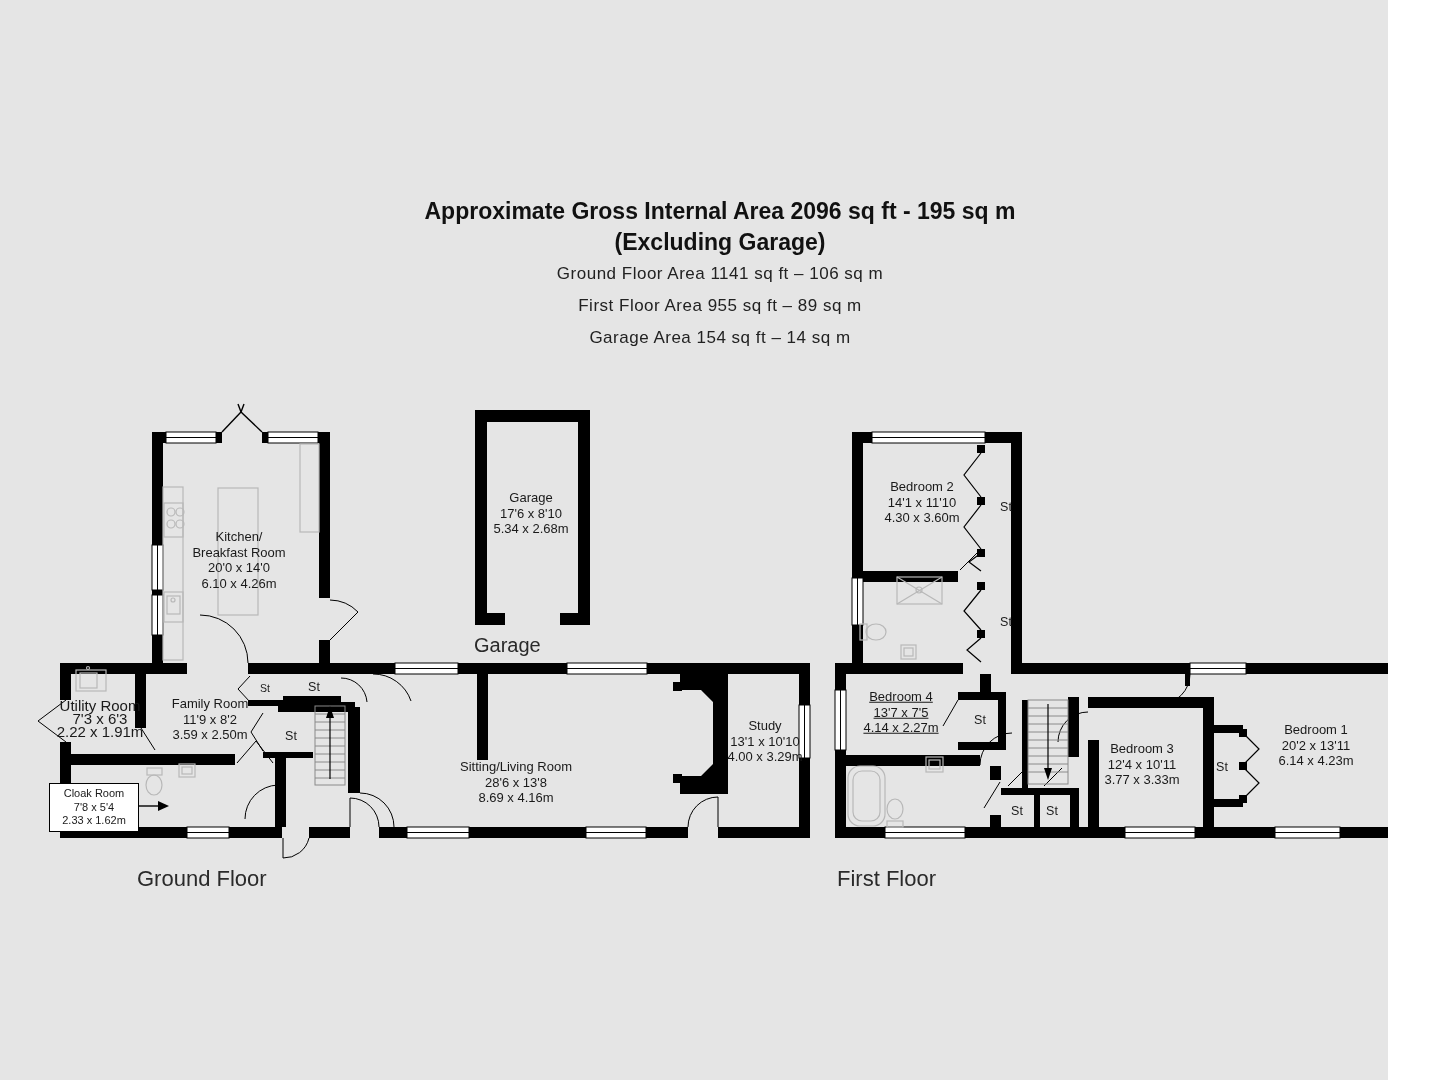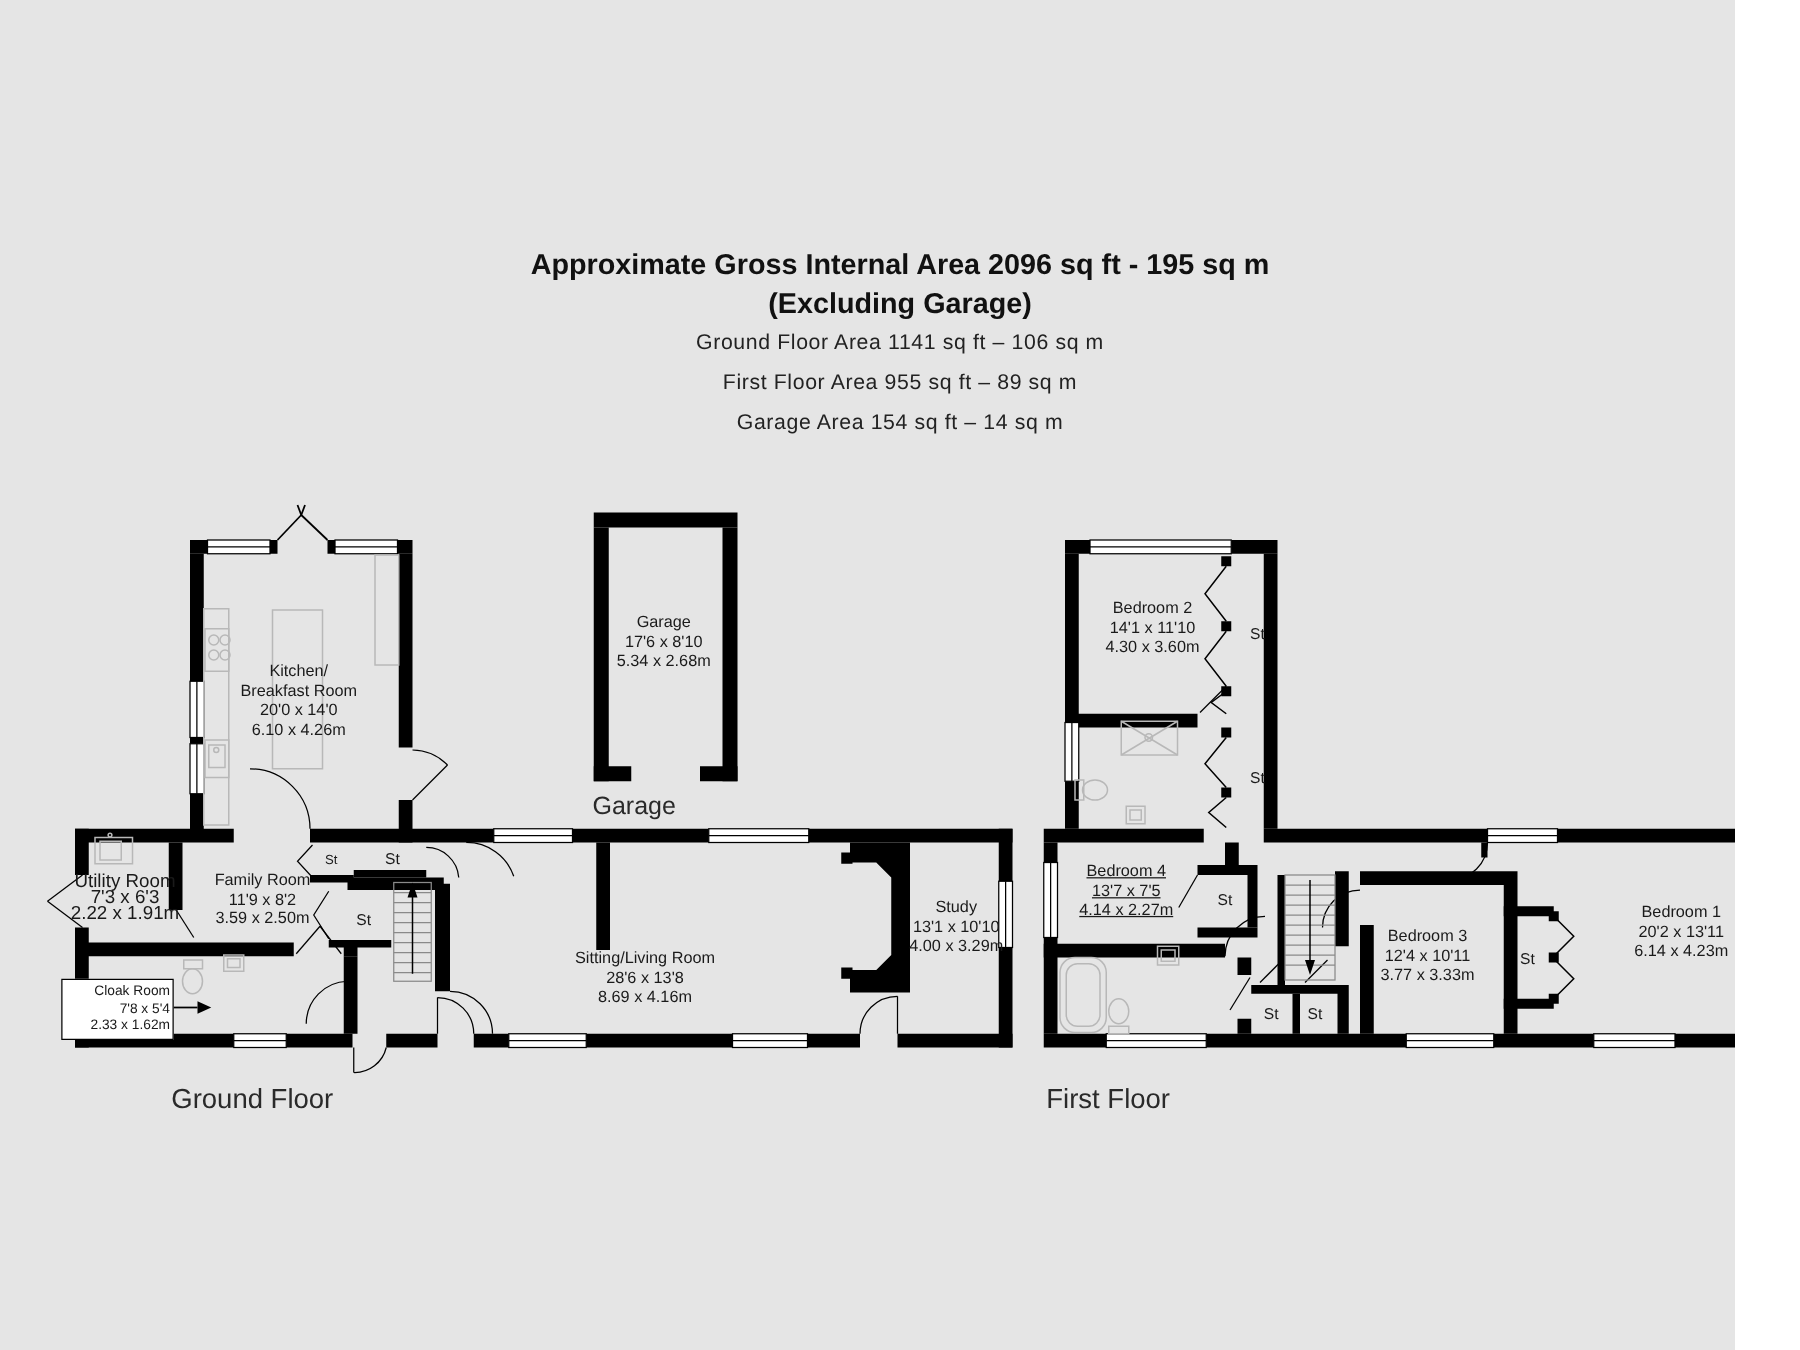--- a/index.html
+++ b/index.html
@@ -11,21 +11,21 @@
   .h-reg{font-size:17px;font-weight:400;line-height:32px;color:#222;letter-spacing:0.5px;}
   .room-label{position:absolute;transform:translate(-50%,-50%);text-align:center;
               font-size:13px;line-height:15.5px;color:#1a1a1a;white-space:nowrap;}
   .room-label span{display:block;}
   .small-label{font-size:15px;line-height:13px;}
   .st-label{position:absolute;transform:translate(-50%,-50%);font-size:12.5px;color:#1a1a1a;white-space:nowrap;}
   .st-small{font-size:10.5px;}
   .caption{position:absolute;font-size:22px;color:#2a2a2a;white-space:nowrap;}
   .caption-garage{font-size:20px;}
   .cloak-box{position:absolute;left:49px;top:783px;width:84px;border:1.5px solid #000;
-             background:#fff;text-align:right;font-size:11px;line-height:13.5px;padding:3px 2px;}
+             background:#fff;text-align:center;font-size:11px;line-height:13.5px;padding:3px 2px;}
   .cloak-box span{display:block;}
 </style>
 </head>
 <body>
 
 <div class="canvas">
 
   <div class="header">
     <div class="h-bold">Approximate Gross Internal Area 2096 sq ft - 195 sq m</div>
     <div class="h-bold">(Excluding Garage)</div>
@@ -368,21 +368,21 @@
     <span>13'7 x 7'5</span>
     <span>4.14 x 2.27m</span>
   </div>
 
   <div class="room-label" style="left:1142px;top:764px;">
     <span>Bedroom 3</span>
     <span>12'4 x 10'11</span>
     <span>3.77 x 3.33m</span>
   </div>
 
-  <div class="room-label" style="left:1316px;top:745px;margin-left:29px;">
+  <div class="room-label" style="left:1316px;top:745px;">
     <span>Bedroom 1</span>
     <span>20'2 x 13'11</span>
     <span>6.14 x 4.23m</span>
   </div>
 
   <div class="cloak-box">
     <span>Cloak Room</span>
     <span>7'8 x 5'4</span>
     <span>2.33 x 1.62m</span>
   </div>

